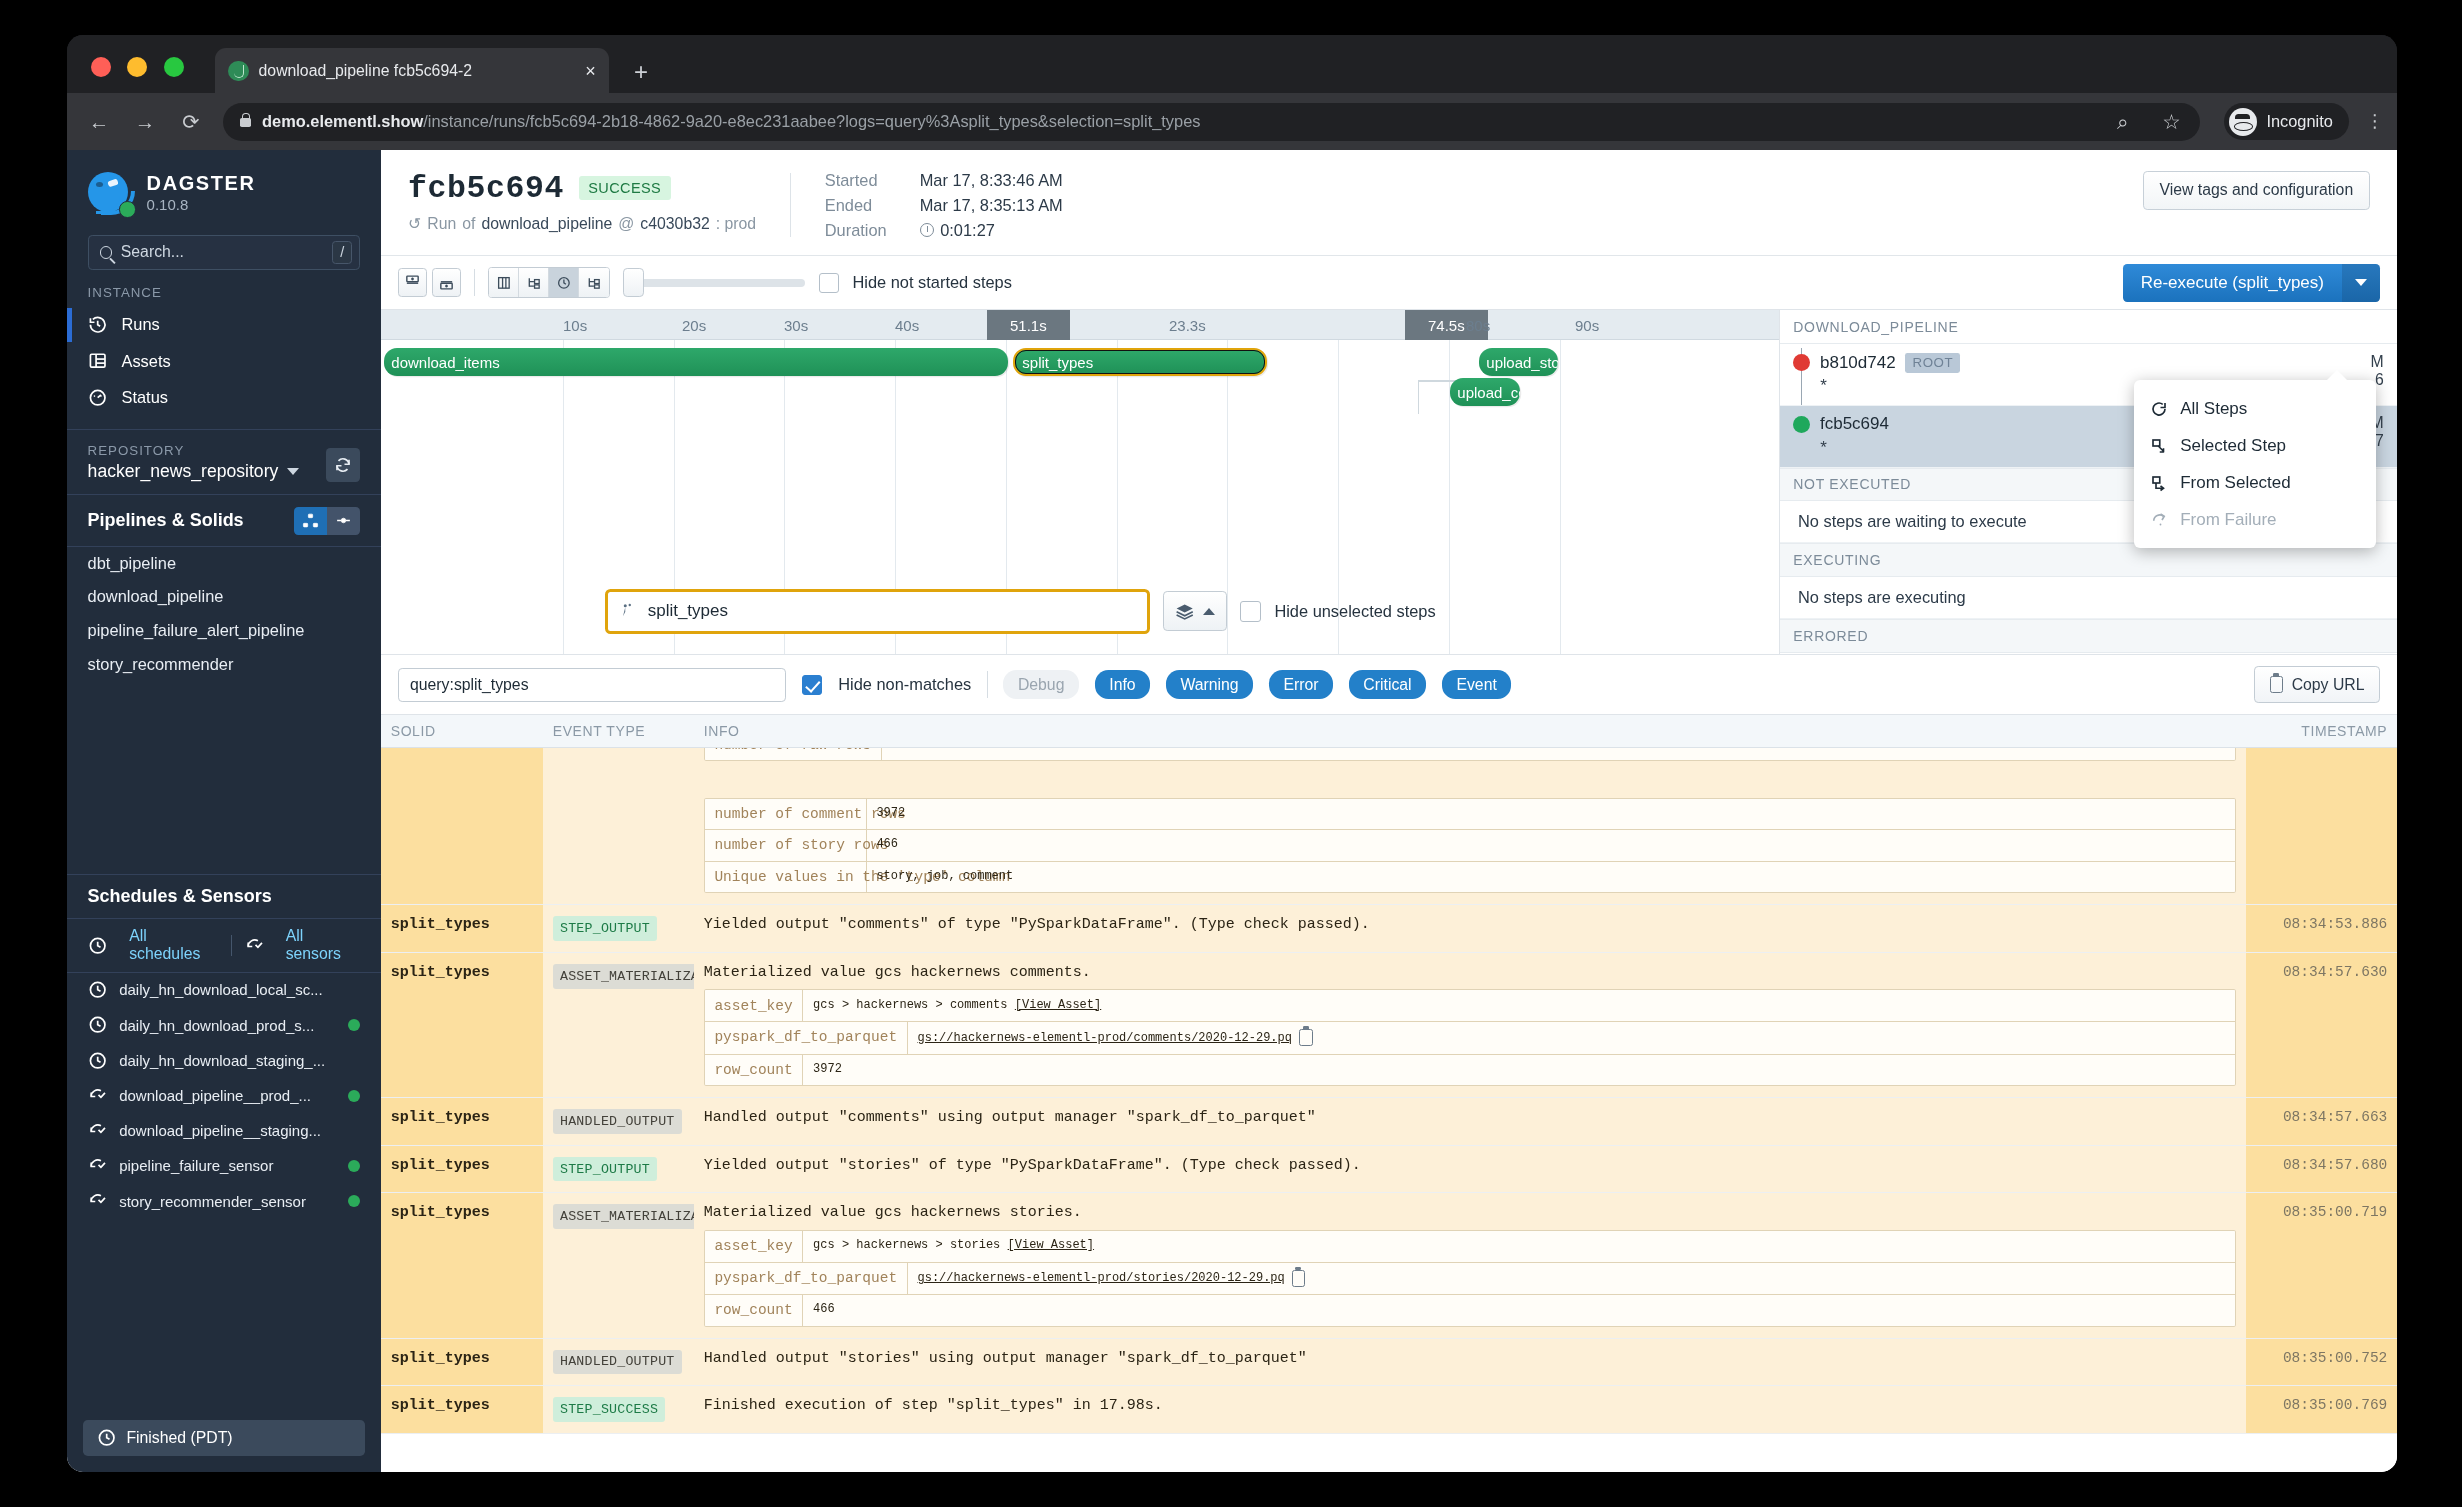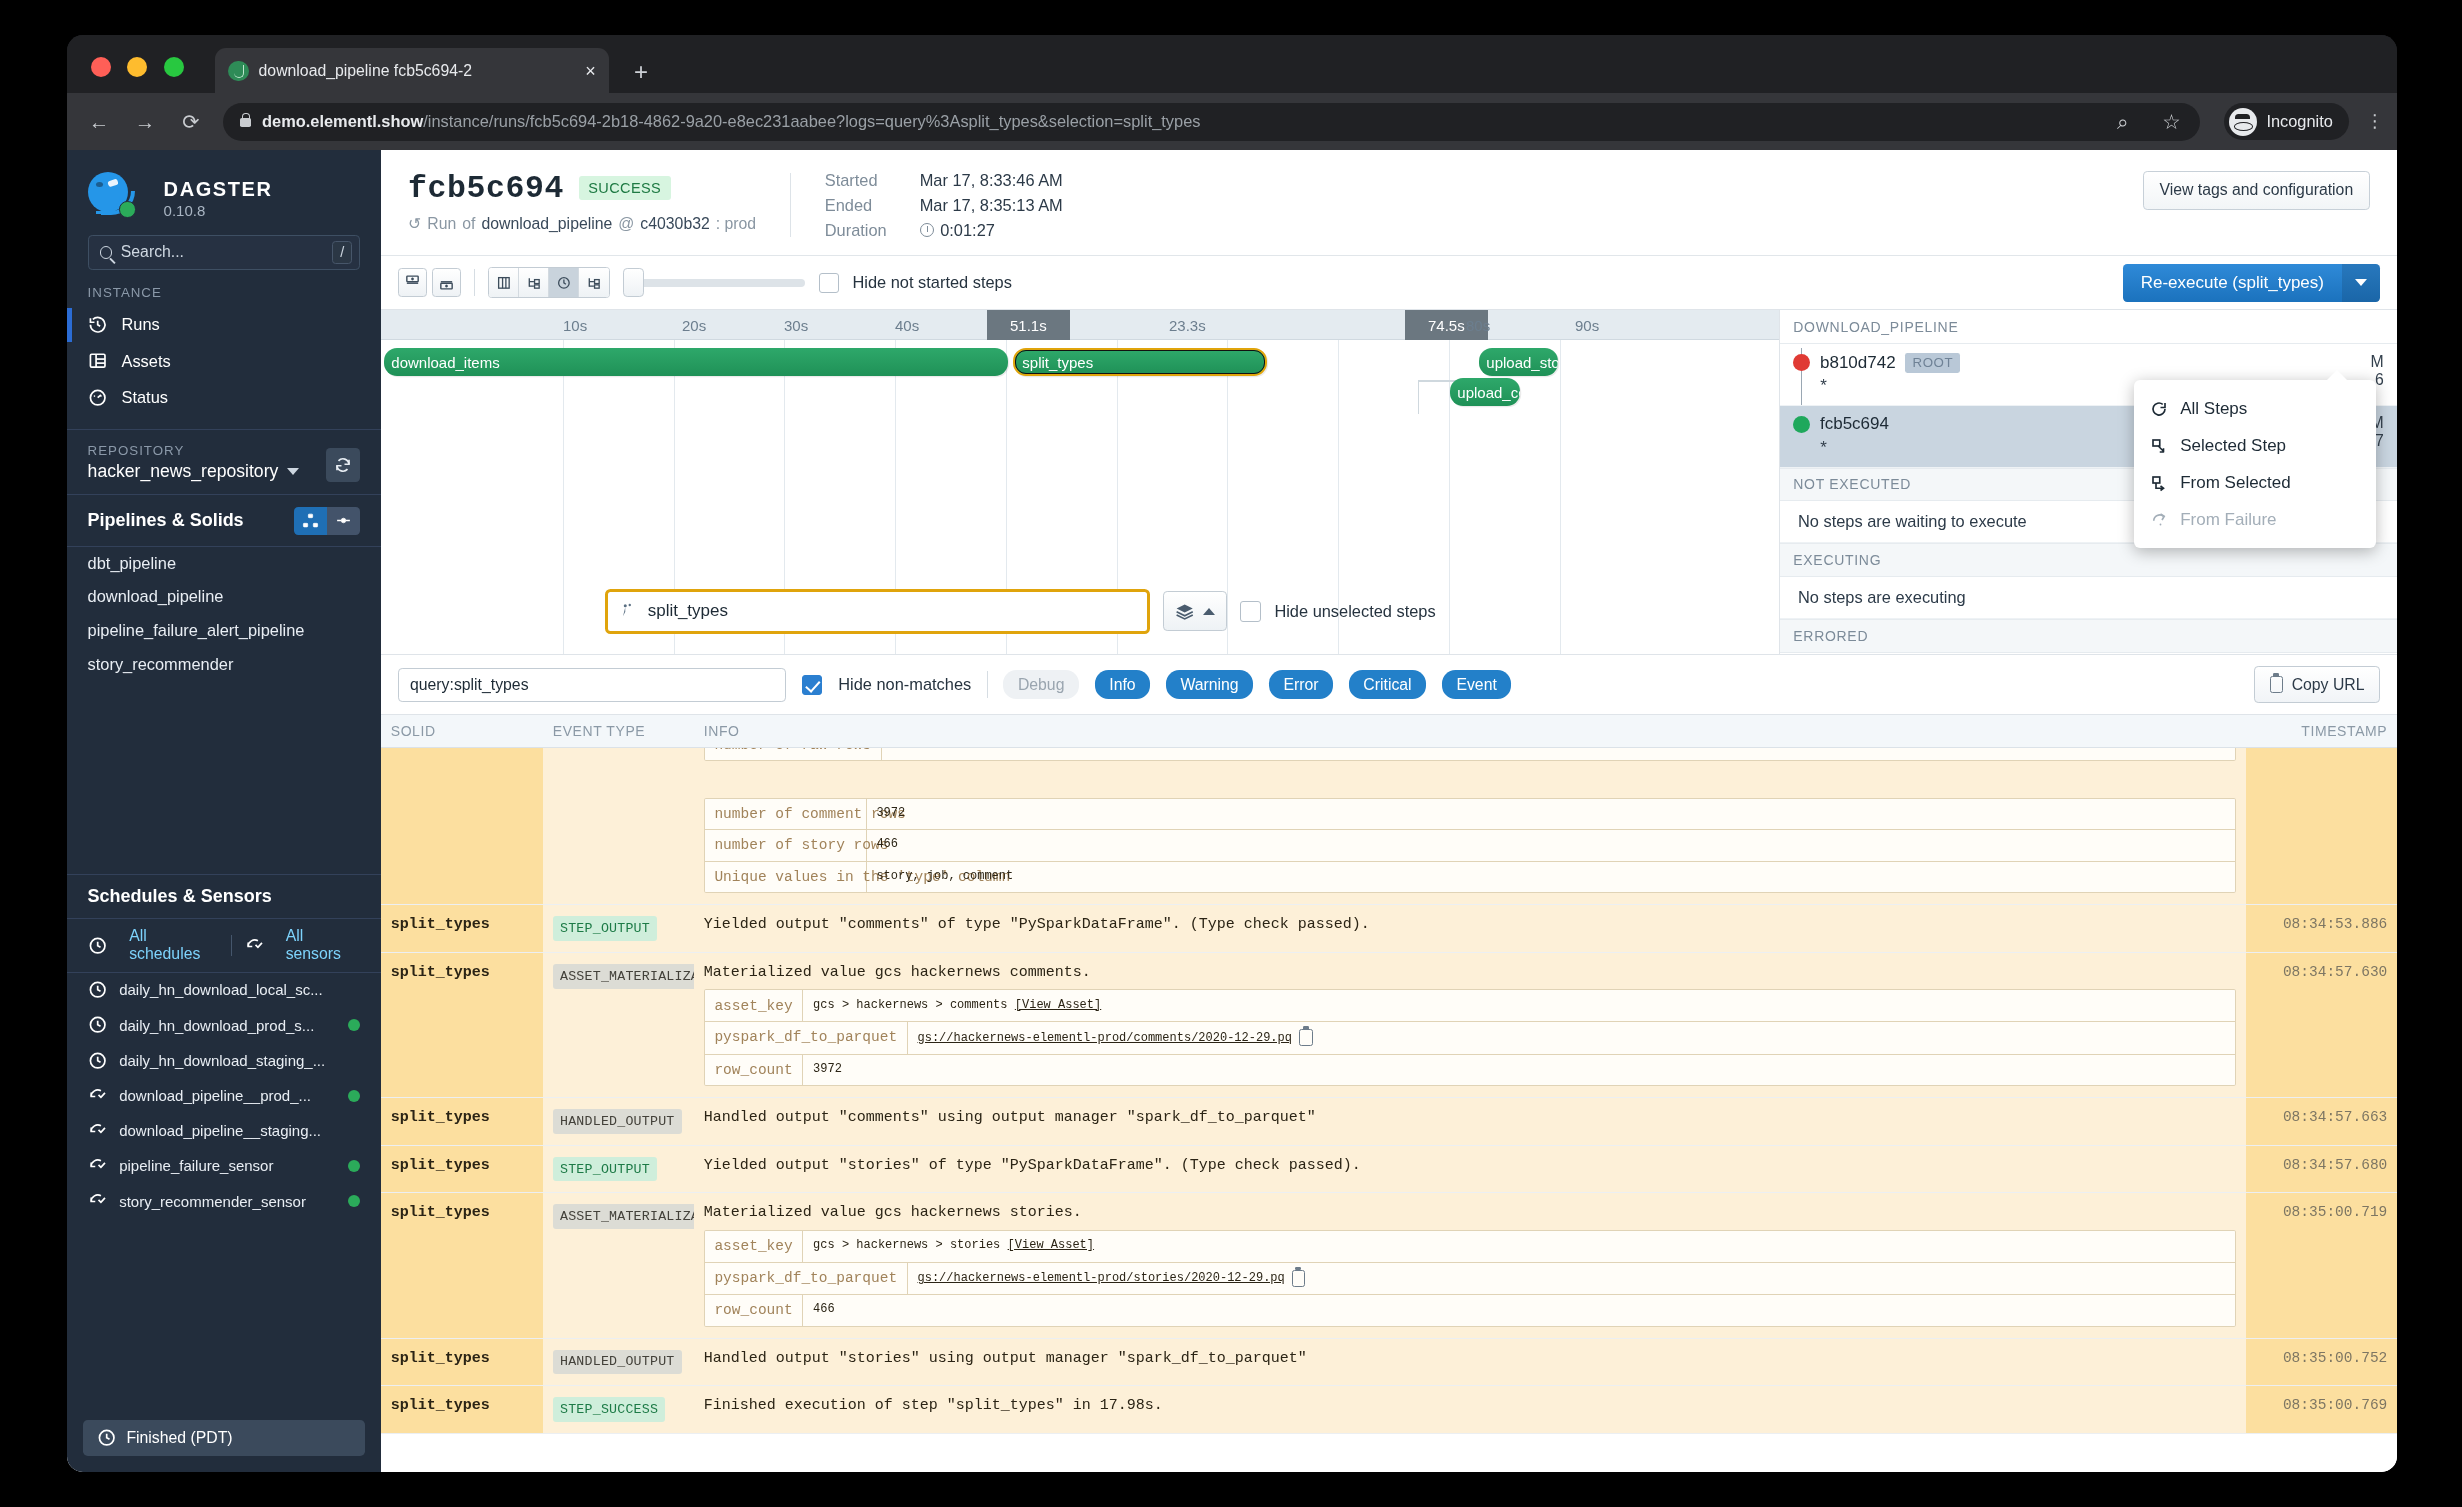--- a/index.html
+++ b/index.html
@@ -52,21 +52,21 @@
   .incog-av::before{content:"";position:absolute;left:6.7px;top:6.7px;width:14.5px;height:4.8px;background:#202124;border-radius:3.6px 3.6px 0 0;}
   .incog-av::after{content:"";position:absolute;left:5.5px;top:14.5px;width:17px;height:6.7px;border:1.8px solid #202124;border-radius:50%;}
   .incog span { color: #e8eaed; font-size: 16.4px; }
   .kebab { color: #c9ccd0; font-size: 18px; letter-spacing: 0; line-height: .6; text-align:center; width: 13.3px;}
 
   
   .app { display: flex; height: 1322px; background: #fff; }
 
   
   .sidebar { width: 314px; background: #222d3c; color: #fff; display: flex; flex-direction: column; flex: none; }
-  .brand { display: flex; align-items: flex-end; gap: 29px; padding: 22px 20.6px 13.3px 20.6px; }
+  .brand { display: flex; align-items: flex-start; gap: 12px; padding: 22px 20.6px 13.3px 20.6px; }
   .logo { width: 47px; height: 47px; position: relative; flex: none; }
   .logo-b { width: 40px; height: 40px; border-radius: 50%; background: #2596e8; position: absolute; left: 0; top: 0; }
   .logo-b::before{content:"";position:absolute;left:8.5px;top:9.7px;width:7.3px;height:5.5px;background:#1b5e91;border-radius:50%;}
   .logo-b::after{content:"";position:absolute;left:20.6px;top:7.9px;width:9.7px;height:6px;background:#e9f4fd;border-radius:2.4px;transform:rotate(-18deg);}
   .logo-t { position:absolute; left:13.3px; top:19.4px; width:34px; height:24px; border-radius:0 0 24px 0;
             border-right:4.2px solid #2596e8; border-bottom:4.2px solid #2596e8; }
   .logo-t2{ position:absolute; left:8.5px; top:24px; width:27px; height:18px; border-radius:0 0 18px 0;
             border-right:3.6px solid #2596e8; border-bottom:3.6px solid #2596e8; }
   .logo-ok { position: absolute; right: -1.2px; bottom: 1.2px; width: 16.4px; height: 16.4px; border-radius: 50%; background: #2bab5a; border: 1.8px solid #222d3c; }
   .brand-name { font-size: 20px; font-weight: 700; letter-spacing: 1.6px; line-height: 1.1; }

